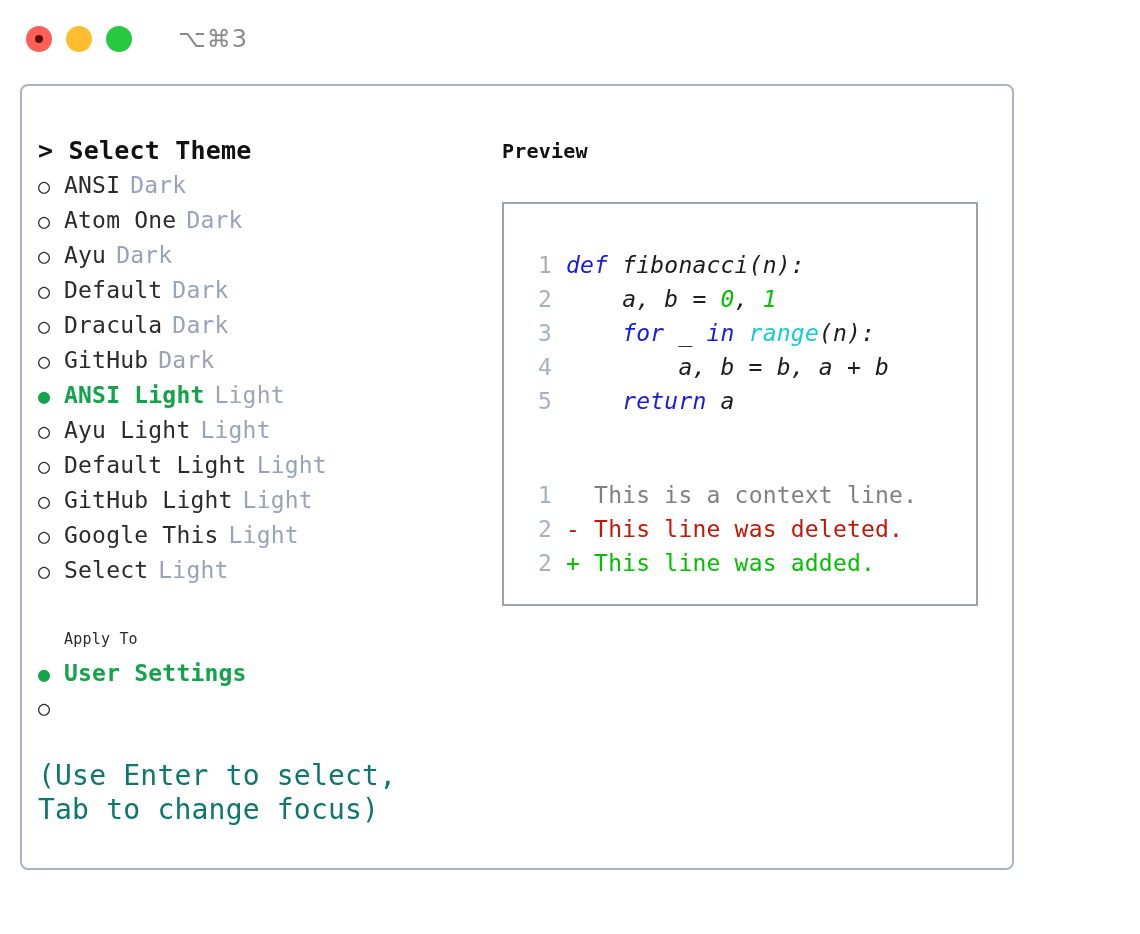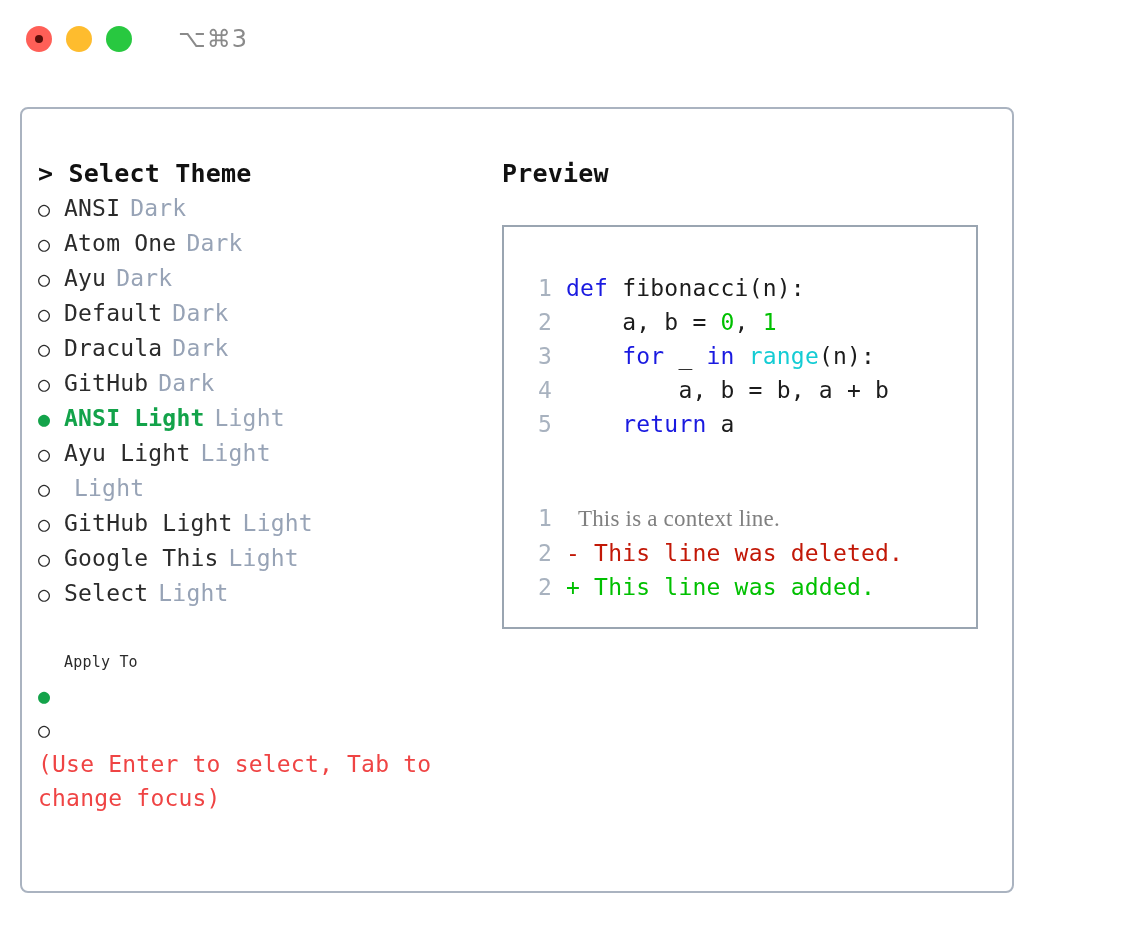--- a/index.html
+++ b/index.html
@@ -60,21 +60,21 @@
     color: #8a8a8a;
     font-size: 24px;
     letter-spacing: 1px;
     font-family: "DejaVu Sans", "Liberation Sans", sans-serif;
   }
 
   
   .dialog {
     position: absolute;
     left: 20px;
-    top: 107px;
+    top: 84px;
     width: 994px;
     height: 786px;
     border: 2px solid #aab3c0;
     border-radius: 8px;
     box-sizing: border-box;
     background: #ffffff;
   }
 
   .dialog-inner {
     position: relative;
@@ -129,37 +129,38 @@
   .apply-header {
     font-size: 15px;
     color: #2b2b2b;
     line-height: 34px;
     padding-left: 26px;
     white-space: pre;
     letter-spacing: 0.2px;
   }
 
   .hint {
-    color: #ef4444;
-    font-size: 23px;
+    margin-top: 34px;
+    color: #0f766e;
+    font-size: 28px;
     line-height: 34px;
     width: 410px;
     white-space: pre-wrap;
     letter-spacing: 0.2px;
   }
 
   
   .right-pane {
     position: absolute;
     left: 480px;
     top: 48px;
     width: 490px;
   }
   .preview-title {
-    font-size: 25px;
+    font-size: 20px;
     font-weight: bold;
     color: #111111;
     line-height: 34px;
     letter-spacing: 0.2px;
   }
   .preview-box {
     margin-top: 34px;
     width: 476px;
     height: 404px;
     border: 2px solid #9aa5b1;
@@ -175,30 +176,30 @@
     white-space: pre;
     letter-spacing: 0.2px;
   }
   .lineno {
     flex: 0 0 30px;
     width: 30px;
     text-align: right;
     color: #a8b2bf;
     margin-right: 14px;
   }
-  .code-body { color: #1c1c1c; }
+  .code-body { color: #1c1c1c; font-style: italic; }
 
   .tok-kw  { color: #1a1ae0; }
   .tok-num { color: #00c000; }
   .tok-fn  { color: #14ccd4; }
   .tok-pl  { color: #1c1c1c; }
 
   .gap-lines { height: 60px; }
 
-  .diff-ctx { color: #808080; font-family: Liberation Serif, serif; }
+  .diff-ctx { color: #808080; }
   .diff-del { color: #c21807; }
   .diff-add { color: #00c000; }
 </style>
 </head>
 <body>
 
 <div class="window">
 
   <div class="titlebar">
     <div class="traffic">
@@ -218,32 +219,32 @@
 
         <div class="opt-list" id="theme-list">
             <div class="opt-row"><span class="bullet">○</span><span class="opt-label">ANSI</span><span class="opt-suffix">Dark</span></div>
             <div class="opt-row"><span class="bullet">○</span><span class="opt-label">Atom One</span><span class="opt-suffix">Dark</span></div>
             <div class="opt-row"><span class="bullet">○</span><span class="opt-label">Ayu</span><span class="opt-suffix">Dark</span></div>
             <div class="opt-row"><span class="bullet">○</span><span class="opt-label">Default</span><span class="opt-suffix">Dark</span></div>
             <div class="opt-row"><span class="bullet">○</span><span class="opt-label">Dracula</span><span class="opt-suffix">Dark</span></div>
             <div class="opt-row"><span class="bullet">○</span><span class="opt-label">GitHub</span><span class="opt-suffix">Dark</span></div>
             <div class="opt-row selected"><span class="bullet">●</span><span class="opt-label">ANSI Light</span><span class="opt-suffix">Light</span></div>
             <div class="opt-row"><span class="bullet">○</span><span class="opt-label">Ayu Light</span><span class="opt-suffix">Light</span></div>
-            <div class="opt-row"><span class="bullet">○</span><span class="opt-suffix">Light</span></div>
+            <div class="opt-row"><span class="bullet">○</span><span class="opt-label">Default Light</span><span class="opt-suffix">Light</span></div>
             <div class="opt-row"><span class="bullet">○</span><span class="opt-label">GitHub Light</span><span class="opt-suffix">Light</span></div>
             <div class="opt-row"><span class="bullet">○</span><span class="opt-label">Google This</span><span class="opt-suffix">Light</span></div>
             <div class="opt-row"><span class="bullet">○</span><span class="opt-label">Select</span><span class="opt-suffix">Light</span></div>
           </div>
 
         <div class="spacer-block"></div>
 
         <div class="apply-header">Apply To</div>
 
         <div class="opt-list" id="apply-list">
-            <div class="opt-row selected"><span class="bullet">●</span></div>
+            <div class="opt-row selected"><span class="bullet">●</span><span class="opt-label">User Settings</span></div>
             <div class="opt-row"><span class="bullet">○</span></div>
           </div>
 
         <div class="hint">(Use Enter to select, Tab to change focus)</div>
       </div>
 
       <div class="right-pane">
         <div class="preview-title">Preview</div>
 
         <div class="preview-box">

